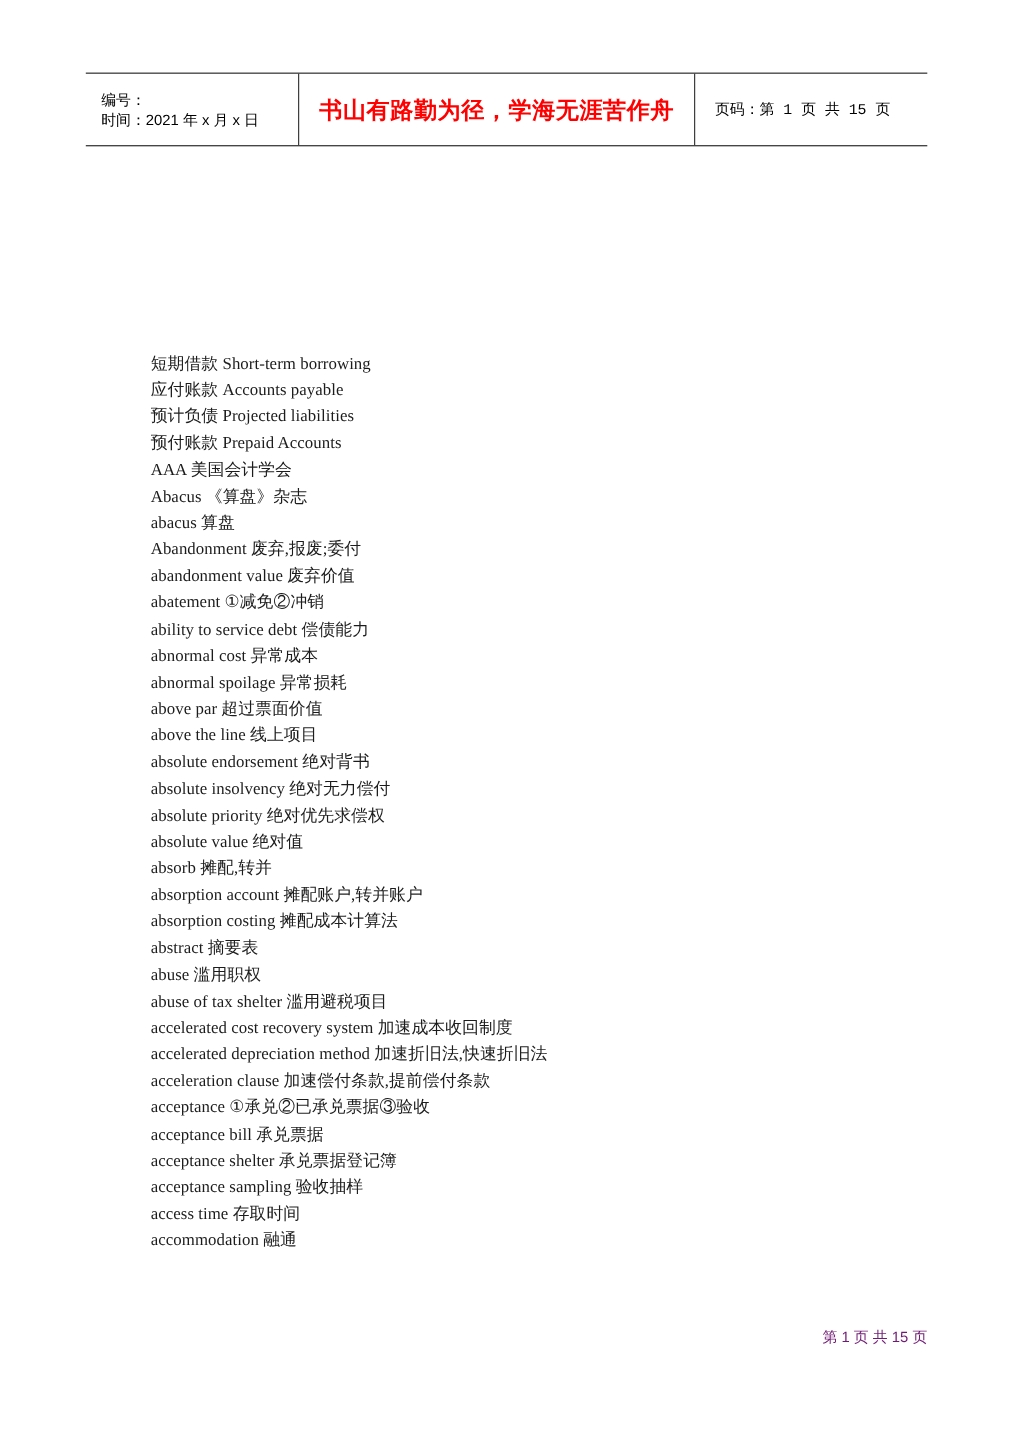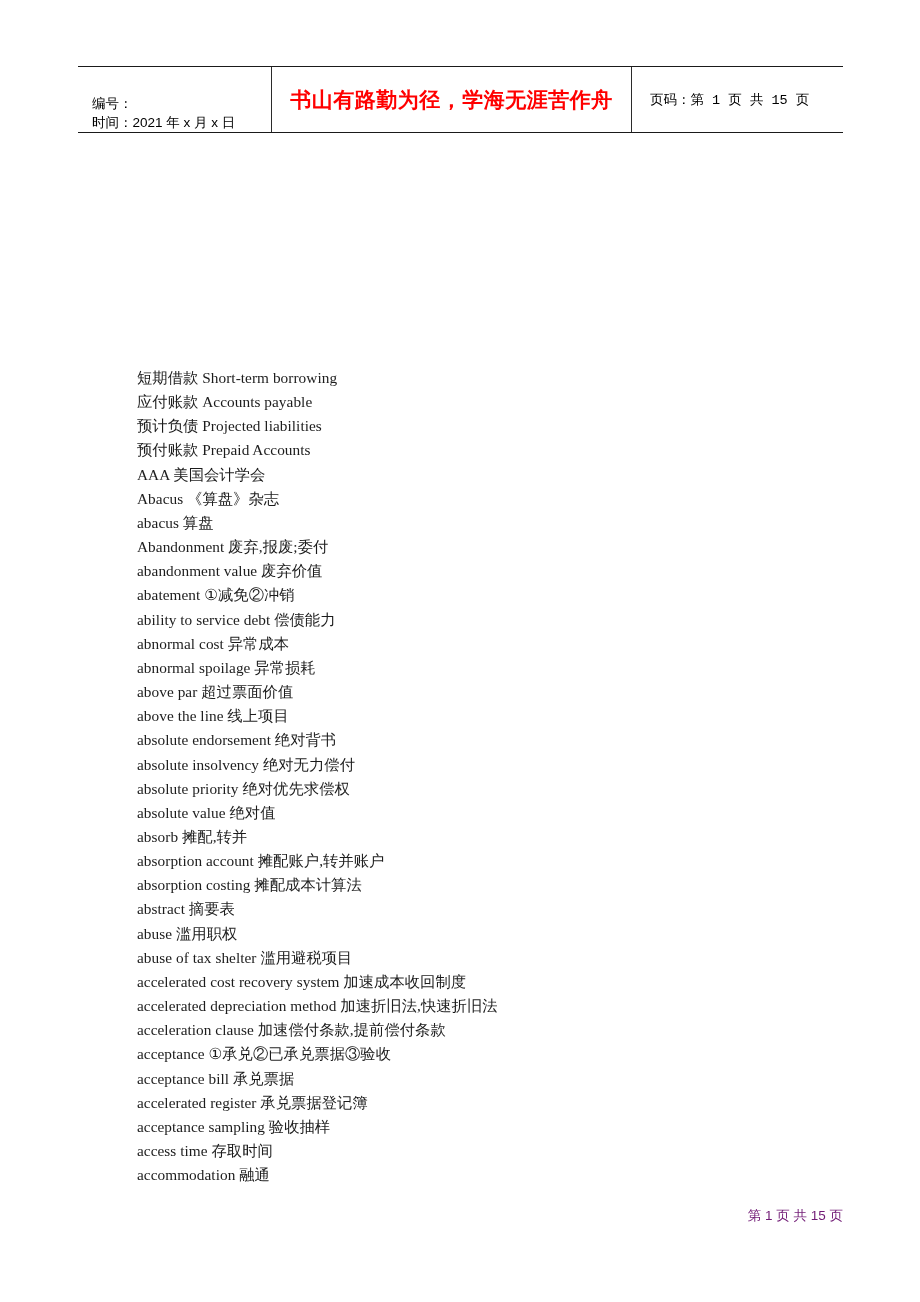--- a/index.html
+++ b/index.html
@@ -32,21 +32,20 @@
   .hcell {
     box-sizing: border-box;
     display: flex;
     flex-direction: column;
     justify-content: center;
   }
   .hcell-left {
     width: 194px;
     border-right: 1.3px solid #2b2b2b;
     padding-left: 14px;
-    justify-content: flex-end;
   }
   .hcell-mid {
     width: 360px;
     border-right: 1.3px solid #2b2b2b;
     align-items: center;
     justify-content: center;
   }
   .hcell-right {
     flex: 1;
     padding-left: 18px;
@@ -75,21 +74,20 @@
     white-space: nowrap;
     color: #000;
   }
 
   
   .glossary {
     position: absolute;
     left: 137px;
     top: 319px;
     width: 700px;
-    margin-top: 47px;
   }
   .gloss-line {
     font-family: "Liberation Serif", "DejaVu Serif", serif;
     font-size: 15.3px;
     line-height: 24.15px;
     color: #1c1c1c;
     white-space: nowrap;
     letter-spacing: 0.05px;
   }
 
@@ -149,21 +147,21 @@
   <div class="gloss-line">absorption account  摊配账户,转并账户</div>
   <div class="gloss-line">absorption costing  摊配成本计算法</div>
   <div class="gloss-line">abstract  摘要表</div>
   <div class="gloss-line">abuse  滥用职权</div>
   <div class="gloss-line">abuse of tax shelter  滥用避税项目</div>
   <div class="gloss-line">accelerated cost recovery system  加速成本收回制度</div>
   <div class="gloss-line">accelerated depreciation method  加速折旧法,快速折旧法</div>
   <div class="gloss-line">acceleration clause  加速偿付条款,提前偿付条款</div>
   <div class="gloss-line">acceptance  ①承兑②已承兑票据③验收</div>
   <div class="gloss-line">acceptance bill  承兑票据</div>
-  <div class="gloss-line">accelerated register  承兑票据登记簿</div>
+  <div class="gloss-line">acceptance shelter  承兑票据登记簿</div>
   <div class="gloss-line">acceptance sampling  验收抽样</div>
   <div class="gloss-line">access time  存取时间</div>
   <div class="gloss-line">accommodation  融通</div>
 </div>
 
 <div class="footer">
   <span>第 1 页 共 15 页</span>
 </div>
 
 </body></html>

